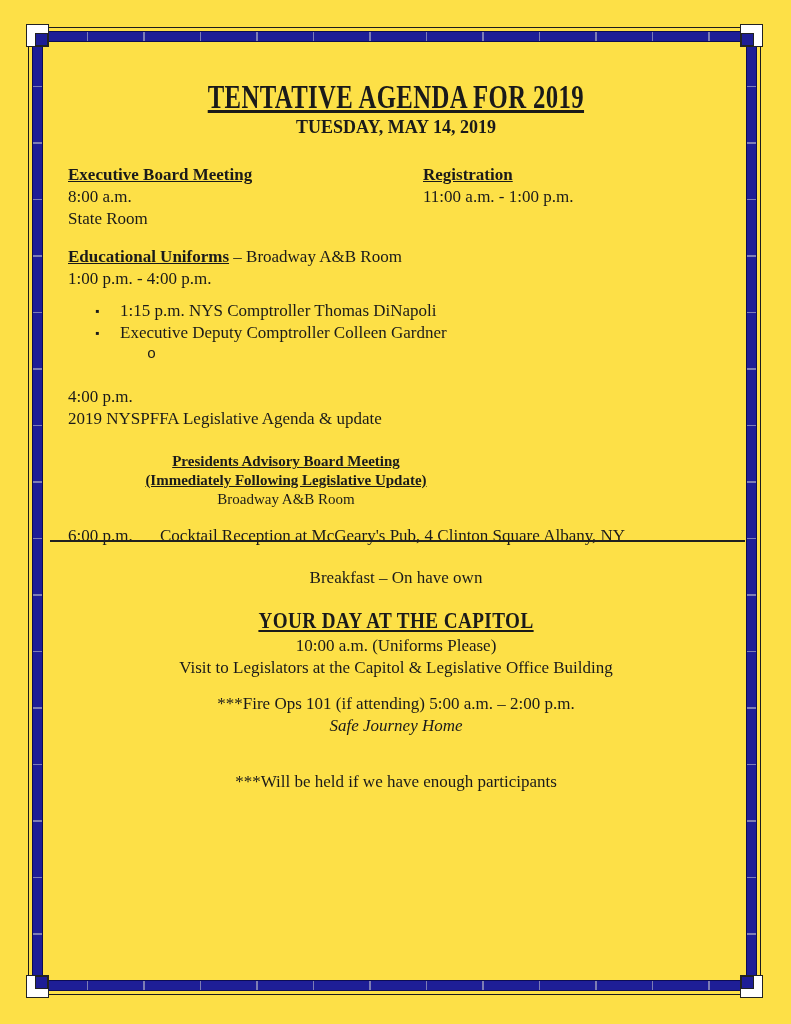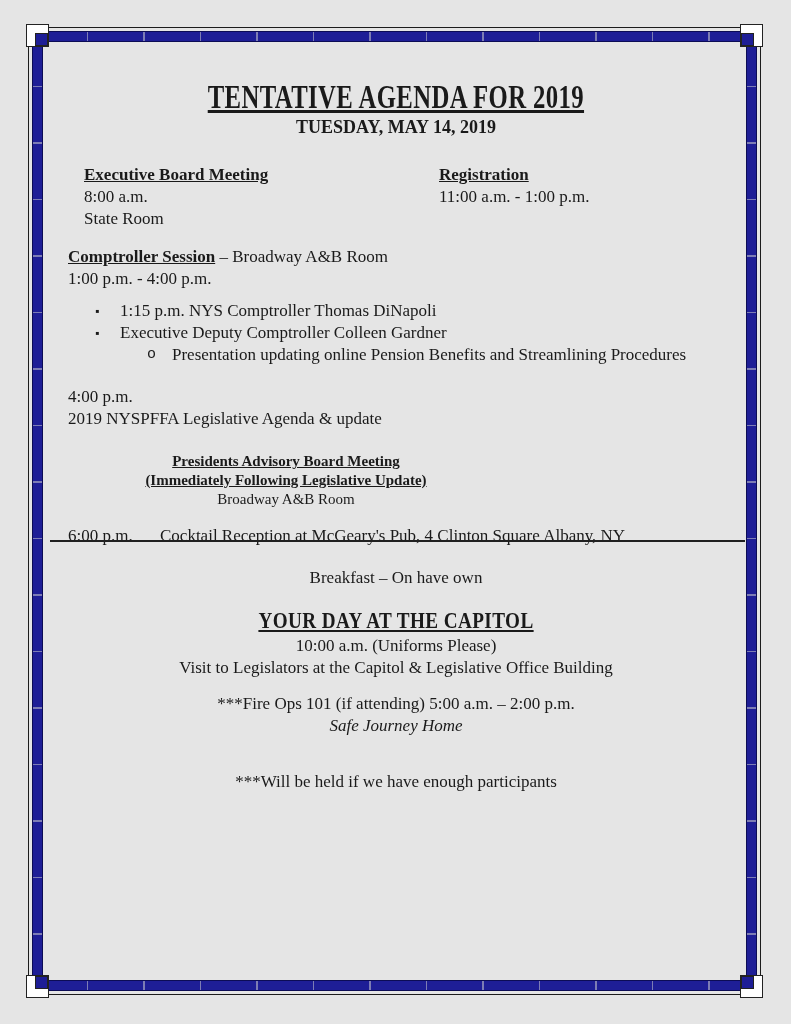--- a/index.html
+++ b/index.html
@@ -1,19 +1,19 @@
 <!DOCTYPE html>
 <html><head>
 <meta charset="utf-8">
 <style>
   * { margin:0; padding:0; box-sizing:border-box; }
   html,body { width:791px; height:1024px; background:#ffffff; overflow:hidden; }
   body { font-family:"Liberation Serif","DejaVu Serif",serif; color:#1a1a1a; position:relative; }
 
-  .page { position:absolute; inset:0; background:#e5e5e5; }
+  .page { position:absolute; inset:0; background:#fde047; }
 
   
   .outer-line { position:absolute; left:28px; top:27px; right:30px; bottom:29px;
                 border:1.5px solid #1c1c1c; z-index:1; }
   .band { position:absolute; background:#1e1e96; z-index:2;
           box-shadow: inset 0 0 0 1px #0c0c55; }
   .band-top    { left:32px; right:34px; top:31px;  height:11px;
                  background:repeating-linear-gradient(90deg,#1e1e96 0 55px,#7d7db4 55px 56.5px); }
   .band-bottom { left:32px; right:34px; bottom:33px; height:11px;
                  background:repeating-linear-gradient(90deg,#1e1e96 0 55px,#7d7db4 55px 56.5px); }
@@ -35,21 +35,21 @@
 
   .center { text-align:center; }
   .bold { font-weight:bold; }
   .ul { text-decoration:underline; }
   .narrow { display:inline-block; transform:scaleX(0.75); transform-origin:center;
             font-weight:bold; letter-spacing:0.5px; white-space:nowrap; }
 
   .doc-title { font-size:33px; line-height:34px; text-decoration:underline; }
   .doc-subtitle { font-size:18px; font-weight:bold; margin-top:2px; }
 
-  .two-col { display:flex; margin-top:26px;margin-left:16px; }
+  .two-col { display:flex; margin-top:26px; }
   .col-left { width:355px; }
   .col-right { }
 
   .edu-block { margin-top:16px; }
 
   .bullet-list { margin-top:10px; }
   .b-row { display:flex; }
   .b-row .marker { width:25px; margin-left:27px; font-size:12px; text-align:left;
                    line-height:22px; }
   .b-row.sub .marker { margin-left:79px; font-size:15px; font-family:"Liberation Mono","DejaVu Sans Mono",monospace; }
@@ -108,36 +108,35 @@
         <div>8:00 a.m.</div>
         <div>State Room</div>
       </div>
       <div class="col-right">
         <div class="bold ul">Registration</div>
         <div>11:00 a.m. - 1:00 p.m.</div>
       </div>
     </div>
 
     <div class="edu-block">
-      <span class="bold ul">Comptroller Session</span><span> – Broadway A&amp;B Room</span>
+      <span class="bold ul">Educational Uniforms</span><span> – Broadway A&amp;B Room</span>
       <div>1:00 p.m. - 4:00 p.m.</div>
     </div>
 
     <div class="bullet-list">
       <div class="b-row">
         <span class="marker">▪</span>
         <span>1:15 p.m. NYS Comptroller Thomas DiNapoli</span>
       </div>
       <div class="b-row">
         <span class="marker">▪</span>
         <span>Executive Deputy Comptroller Colleen Gardner</span>
       </div>
       <div class="b-row sub">
         <span class="marker">o</span>
-        <span>Presentation updating online Pension Benefits and Streamlining Procedures</span>
       </div>
     </div>
 
     <div class="time-row row-agenda">
       <span class="time">4:00 p.m.</span>
       <span>2019 NYSPFFA Legislative Agenda &amp; update</span>
     </div>
 
     <div class="pres-block">
       <div class="b1">Presidents Advisory Board Meeting</div>

